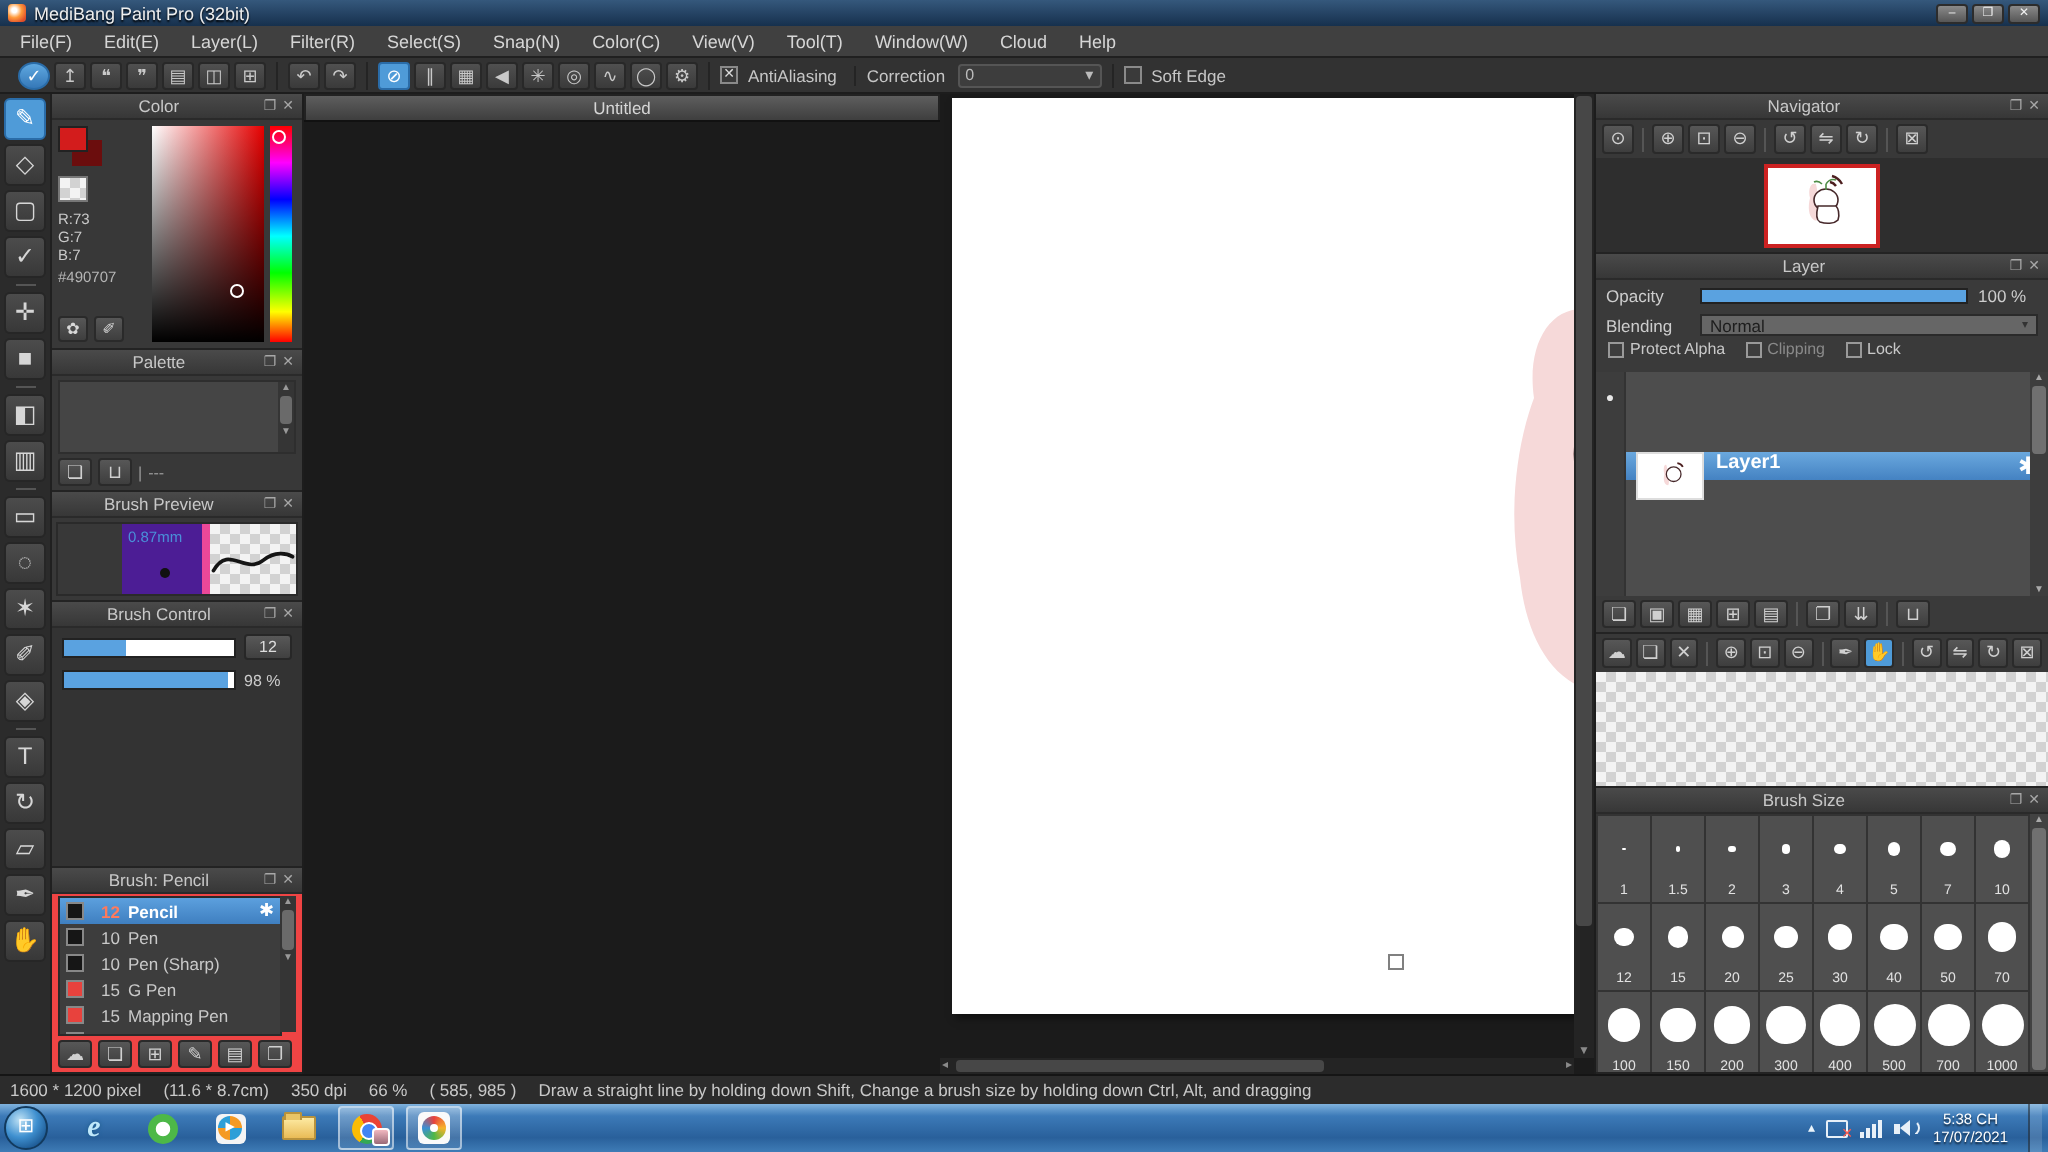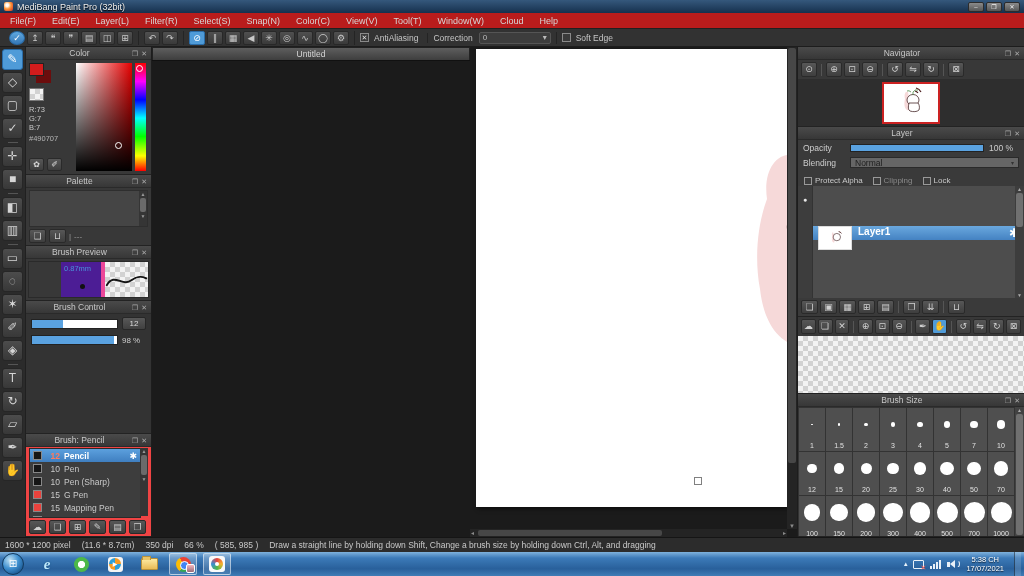--- a/index.html
+++ b/index.html
@@ -8,21 +8,21 @@
 .screen{width:1024px;height:576px;display:flex;flex-direction:column;}
 
 
 .titlebar{height:13px;background:linear-gradient(#35587c,#16304d);display:flex;align-items:center;padding:0 4px;gap:4px;flex:0 0 13px;}
 .app-icon{width:9px;height:9px;border-radius:2px;background:radial-gradient(circle at 35% 35%,#fff 15%,#ff9a3c 45%,#e04e2a 80%);}
 .title{color:#eee;font-size:9px;text-shadow:0 1px 1px #000;white-space:nowrap;}
 .win-controls{margin-left:auto;display:flex;gap:2px;}
 .wc{width:16px;height:10px;background:linear-gradient(#8a8a8a,#565656);border:1px solid #2c2c2c;border-radius:2px;color:#f2f2f2;font-size:6px;line-height:9px;text-align:center;}
 
 
-.menubar{height:16px;background:#b91c1c;display:flex;align-items:center;padding-left:2px;border-bottom:1px solid #202020;flex:0 0 16px;}
+.menubar{height:16px;background:#404040;display:flex;align-items:center;padding-left:2px;border-bottom:1px solid #202020;flex:0 0 16px;}
 .menu-item{color:#d6d6d6;font-size:9px;padding:0 8px;line-height:16px;white-space:nowrap;}
 
 
 .toolbar{height:18px;background:#323232;display:flex;align-items:center;padding-left:4px;border-bottom:1px solid #1d1d1d;flex:0 0 18px;}
 .tgroup{display:flex;gap:2px;padding:0 5px;border-right:1px solid #242424;align-items:center;}
 .tgroup:last-child{border-right:none;}
 .tbtn{display:inline-block;width:16px;height:14px;background:linear-gradient(#505050,#3a3a3a);border:1px solid #282828;border-radius:2px;color:#c9c9c9;font-size:9px;line-height:12px;text-align:center;overflow:hidden;}
 .tbtn.active{background:#4f9bd8;color:#fff;border-color:#2a6ca8;}
 .tbtn.round{border-radius:50%;background:linear-gradient(#5fa8e0,#3578b8);color:#fff;border-color:#2a6ca8;}
 .aa-check{width:9px;height:9px;border:1px solid #8a8a8a;background:#3a3a3a;color:#ddd;font-size:7px;line-height:7px;text-align:center;margin-right:3px;}
@@ -127,21 +127,21 @@
 .nav-thumb{width:58px;height:42px;background:#fff;border:2px solid #cc2222;position:relative;}
 
 
 .p-layer{height:190px;flex:0 0 190px;background:#3a3a3a;}
 .lrow{display:flex;align-items:center;height:15px;padding:0 5px;gap:5px;font-size:8.5px;color:#cdcdcd;}
 .lrow .lab{width:42px;}
 .sl{flex:1;height:8px;background:#5aa2e0;border:1px solid #222;}
 .lval{width:30px;text-align:left;}
 .ldd{flex:1;height:11px;background:#666;border:1px solid #2a2a2a;color:#1d1d1d;font-size:8.5px;line-height:10px;padding:0 4px;display:flex;justify-content:space-between;align-items:center;}
 .ldd .caret{color:#333;font-size:6px;}
-.cbrow{display:flex;align-items:flex-end;height:15px;padding:0 6px;gap:10px;font-size:8px;color:#c9c9c9;}
+.cbrow{display:flex;align-items:flex-start;height:15px;padding:0 6px;gap:10px;font-size:8px;color:#c9c9c9;}
 .cb{display:flex;align-items:center;gap:3px;}
 .cbbox{width:8px;height:8px;border:1px solid #999;background:#3d3d3d;}
 .cb.dim{color:#8a8a8a;}
 .layer-list{flex:1;display:flex;margin-top:1px;background:#4d4d4d;position:relative;min-height:0;}
 .eye-strip{width:15px;background:#3d3d3d;border-right:1px solid #333;padding-top:10px;text-align:center;color:#e8e8e8;font-size:7px;}
 .layer-rows{flex:1;}
 .layer-row{height:14px;display:flex;align-items:flex-start;gap:6px;padding:0 5px;margin-top:40px;}
 .layer-row.active{background:linear-gradient(#6aa8de,#4482c2);}
 .l-thumb{width:34px;height:24px;background:#fff;border:1px solid #ddd;position:relative;}
 .l-name{color:#fff;font-size:10px;font-weight:bold;flex:1;}

